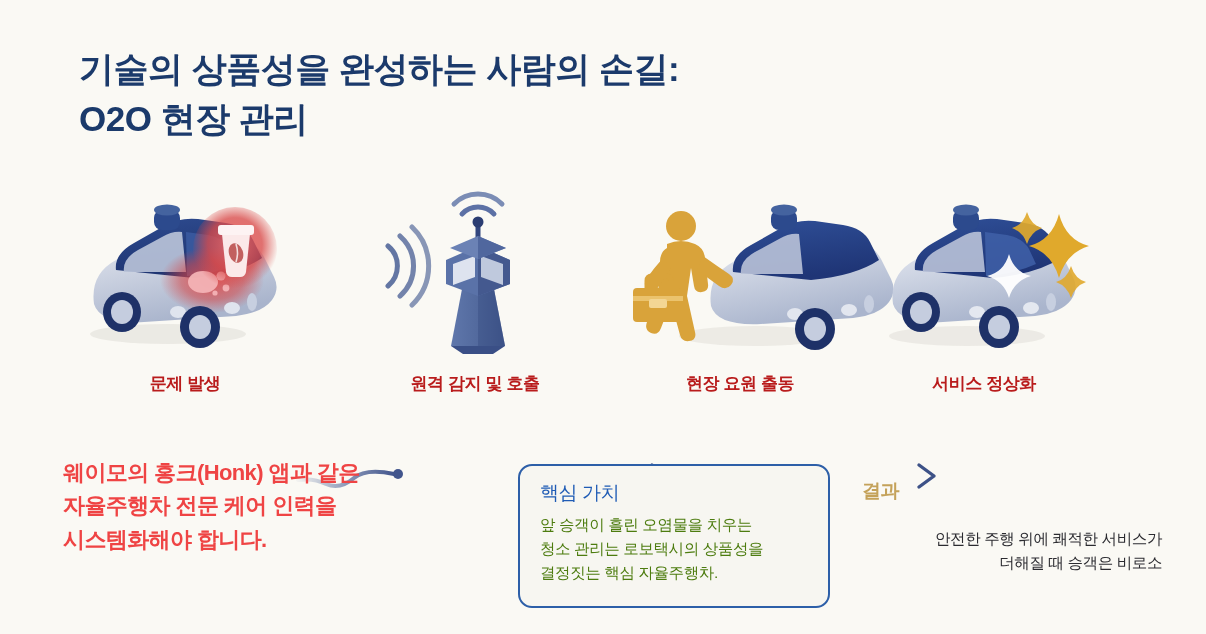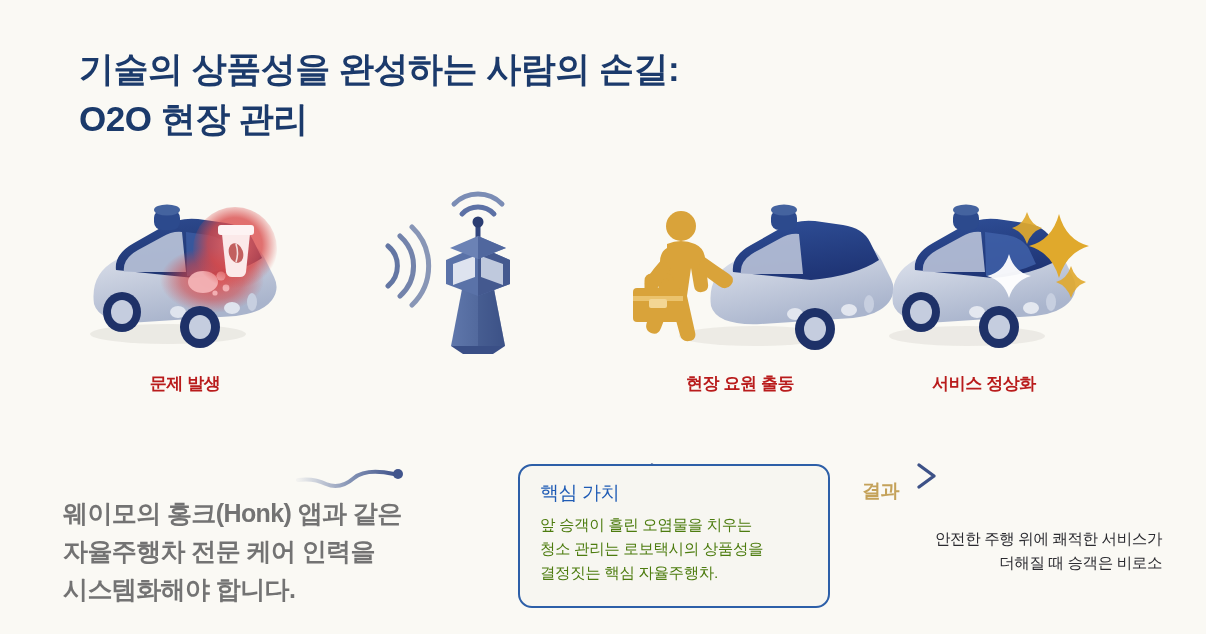--- a/index.html
+++ b/index.html
@@ -81,24 +81,24 @@
     height: 44px;
   }
   #conn-1 { left: 296px; width: 120px; }
   #conn-2 { left: 578px; width: 110px; }
   #conn-3 { left: 845px; width: 110px; }
 
   
   .bottom-lead {
     position: absolute;
     left: 63px;
-    top: 494px;
+    top: 456px;
     width: 420px;
-    color: #737373;
-    font-size: 25px;
+    color: #ef4444;
+    font-size: 22px;
     font-weight: bold;
     line-height: 1.52;
     letter-spacing: -0.6px;
   }
   .bottom-lead div { white-space: nowrap; }
 
   .value-box {
     position: absolute;
     left: 518px;
     top: 464px;
@@ -273,20 +273,21 @@
 
           <path d="M103 68 l22 -8 l0 21 l-22 8 z" fill="#e9edf5" opacity="0.92"></path>
           <path d="M131 60 l22 8 l0 21 l-22 -8 z" fill="#dfe5f0" opacity="0.8"></path>
 
           <path d="M100 52 l28 -12 l28 12 l-28 11 z" fill="#6b82b5"></path>
           <path d="M128 40 l28 12 l-28 11 z" fill="#50679e"></path>
 
           <path d="M101 150 l54 0 l-12 8 l-30 0 z" fill="#3a4f86"></path>
         </svg>
       </div>
+      <div class="step-label">원격 감지 및 호출</div>
     </div>
 
     <div class="connector" id="conn-2">
       <svg width="110" height="44" viewBox="0 0 110 44">
         <defs>
           <linearGradient id="arrGrad1" x1="0" y1="0" x2="1" y2="0">
             <stop offset="0%" stop-color="#5b6f9e" stop-opacity="0.15"></stop>
             <stop offset="100%" stop-color="#3d5287" stop-opacity="1"></stop>
           </linearGradient>
         </defs>

